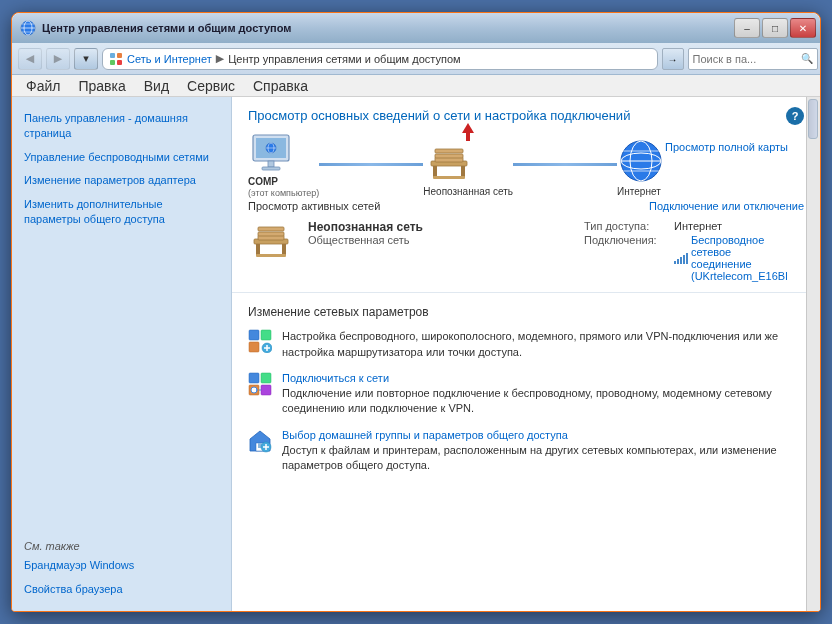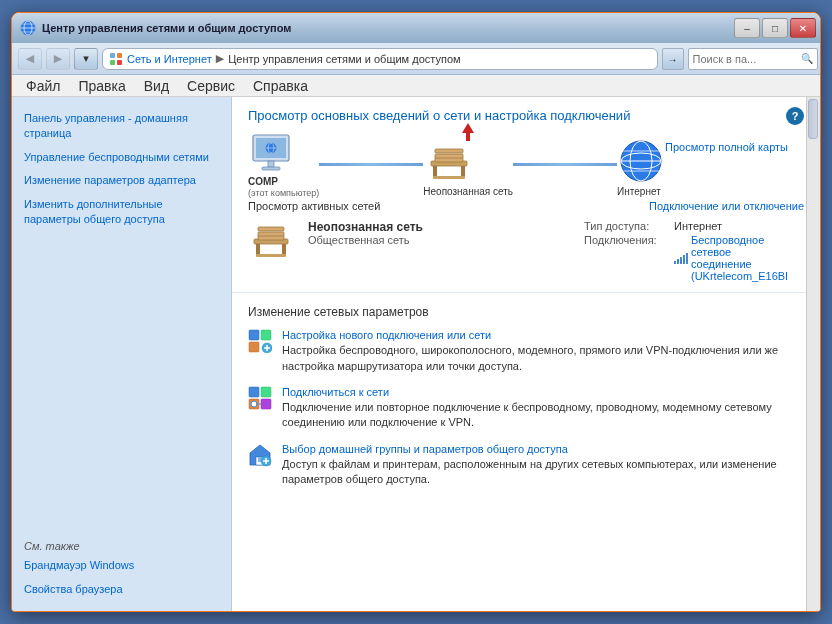--- a/index.html
+++ b/index.html
@@ -512,21 +512,20 @@
       <div class="settings-item">
         <svg width="24" height="24" viewBox="0 0 24 24">
           <rect x="1" y="1" width="10" height="10" rx="1" fill="#4488dd" stroke="#2266bb" stroke-width="0.5"></rect>
           <rect x="13" y="1" width="10" height="10" rx="1" fill="#44dd88" stroke="#22bb66" stroke-width="0.5"></rect>
           <rect x="1" y="13" width="10" height="10" rx="1" fill="#dd8844" stroke="#bb6622" stroke-width="0.5"></rect>
           <circle cx="19" cy="19" r="5" fill="#44aadd" stroke="#2288bb" stroke-width="0.5"></circle>
           <line x1="19" y1="16" x2="19" y2="22" stroke="white" stroke-width="1.5"></line>
           <line x1="16" y1="19" x2="22" y2="19" stroke="white" stroke-width="1.5"></line>
         </svg>
         <div class="settings-text">
-          <span class="settings-link">Настройка нового подключения или сети</span>
           <span class="settings-desc">Настройка беспроводного, широкополосного, модемного, прямого или VPN-подключения или же настройка маршрутизатора или точки доступа.</span>
         </div>
       </div>
 
       <div class="settings-item">
         <svg width="24" height="24" viewBox="0 0 24 24">
           <rect x="1" y="1" width="10" height="10" rx="1" fill="#4488dd" stroke="#2266bb" stroke-width="0.5"></rect>
           <rect x="13" y="1" width="10" height="10" rx="1" fill="#44dd88" stroke="#22bb66" stroke-width="0.5"></rect>
           <rect x="1" y="13" width="10" height="10" rx="1" fill="#dd8844" stroke="#bb6622" stroke-width="0.5"></rect>
           <rect x="13" y="13" width="10" height="10" rx="1" fill="#aa44dd" stroke="#8822bb" stroke-width="0.5"></rect>

